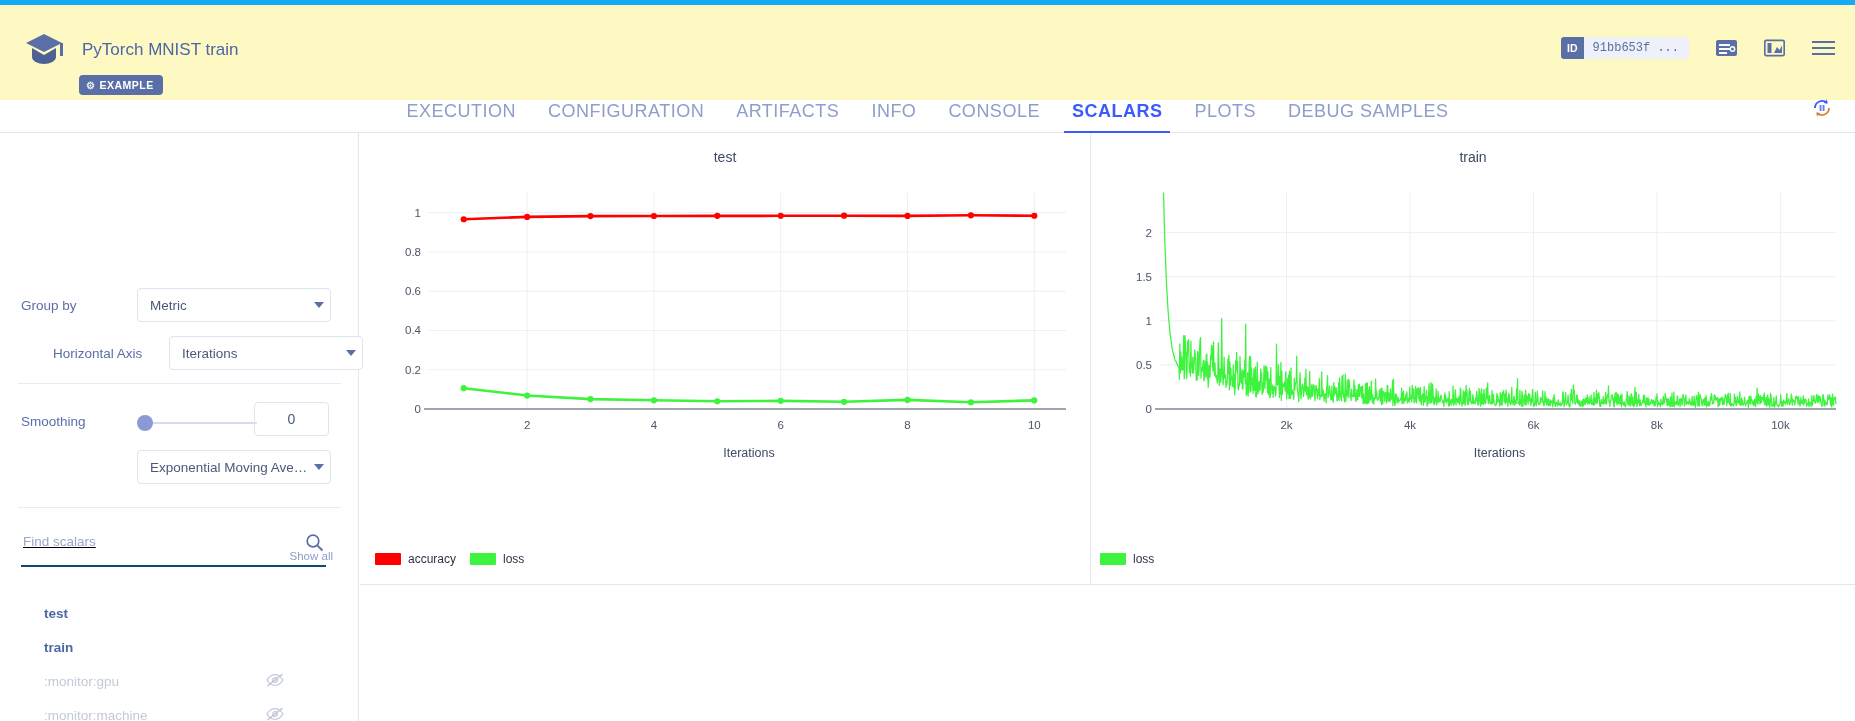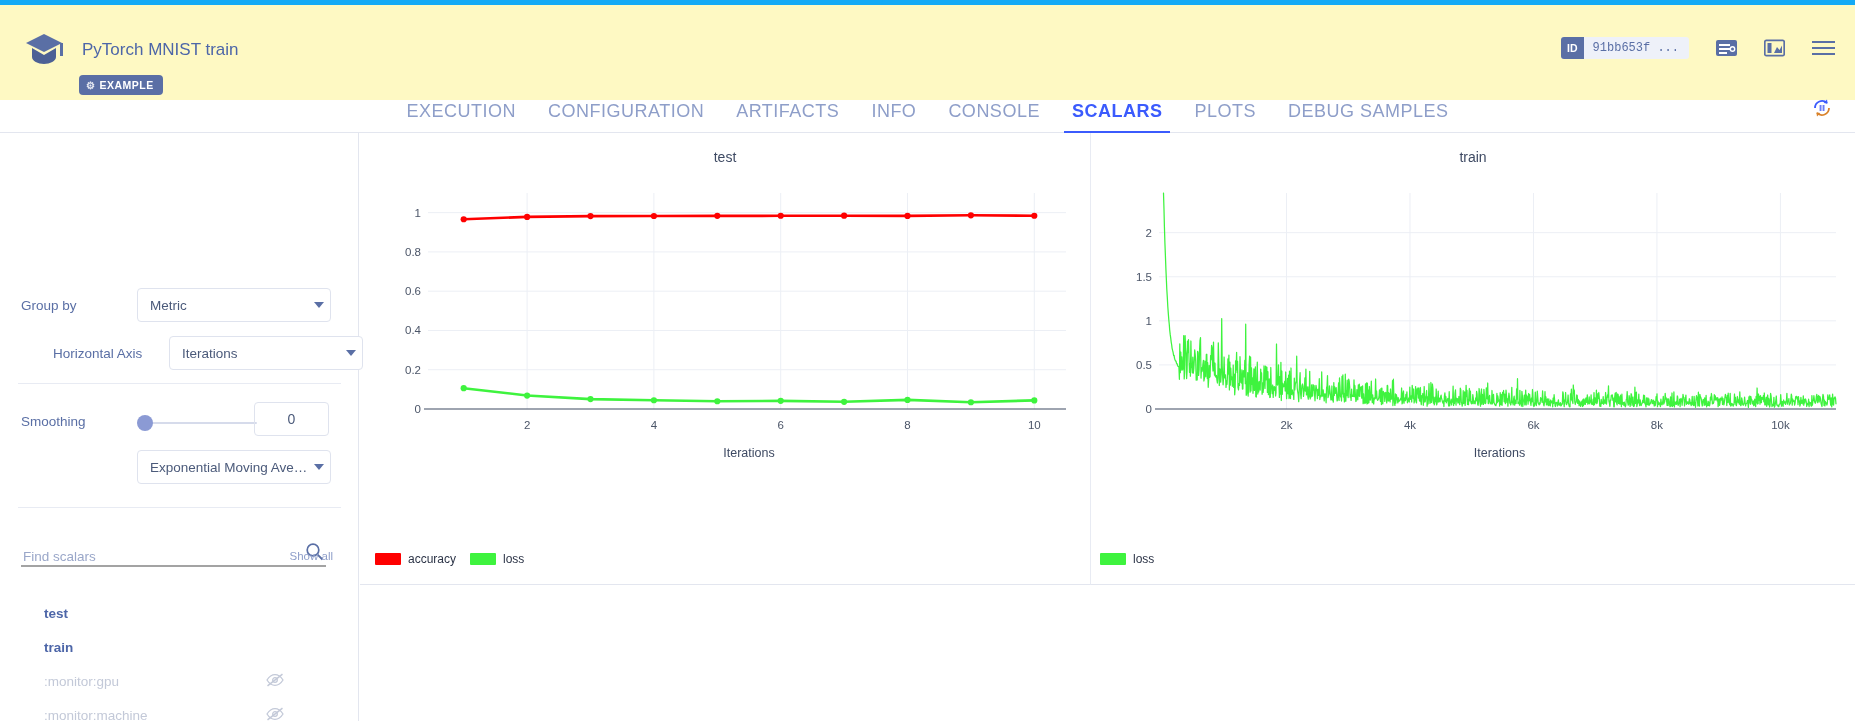--- a/index.html
+++ b/index.html
@@ -108,21 +108,21 @@
   .slider-knob { position:absolute; left:0; width:16px; height:16px; border-radius:50%; background:#8b9ad4; cursor:pointer; }
   .num-box {
     position:absolute; left:254px; top:269px; width:75px; height:34px;
     border:1px solid #dfe3ee; border-radius:4px;
     display:flex; align-items:center; justify-content:center;
     font-size:14px; color:#4b5a7a;
   }
 
   .search-wrap {
     position:absolute; left:21px; top:400px; width:305px; height:34px;
-    border-bottom:2px solid #a3a3a3; display:flex; align-items:flex-end;
+    border-bottom:2px solid #0c4a6e; display:flex; align-items:flex-start;text-decoration:underline;
   }
   .search-input {
     border:none; outline:none; background:transparent;
     font-size:13.5px; color:#4b5a7a; width:270px;
     font-family:"Liberation Sans", sans-serif;
   }
   .search-input::placeholder { color:#9aa7c9; }
   .search-icon { position:absolute; right:2px; color:#5a6fa5; }
 
   .show-all {

